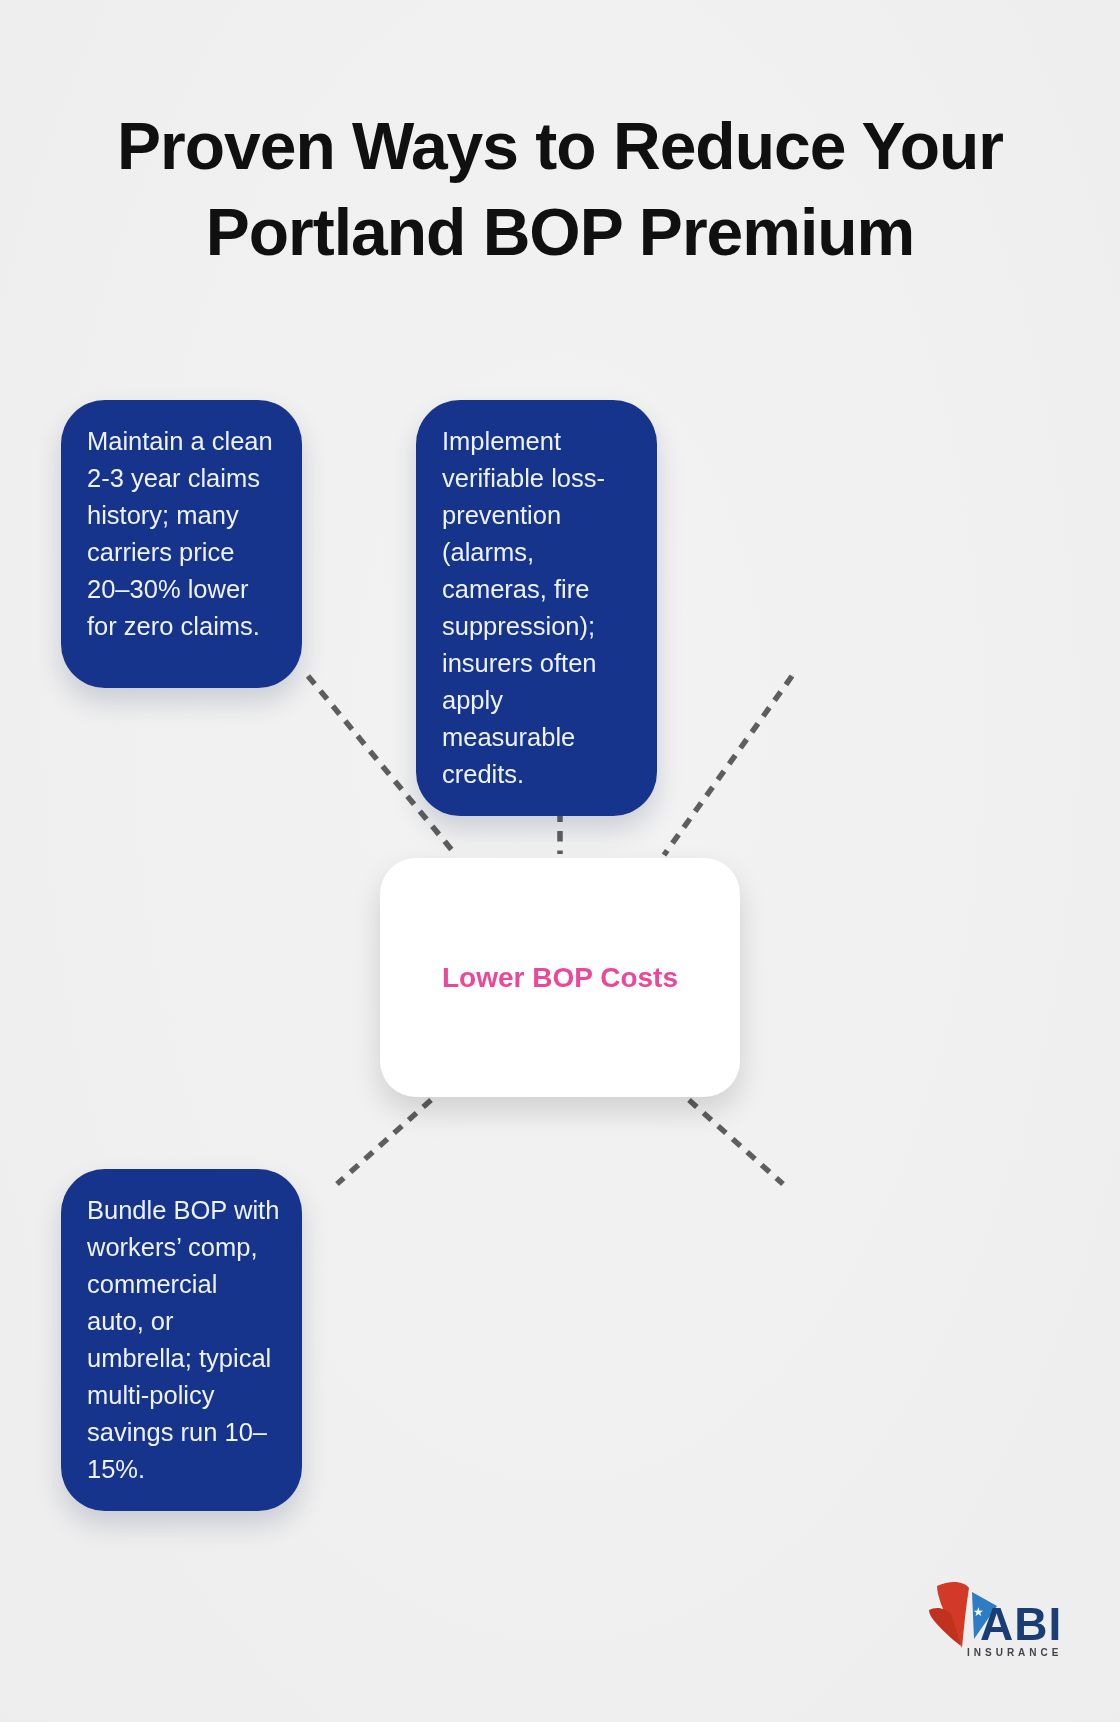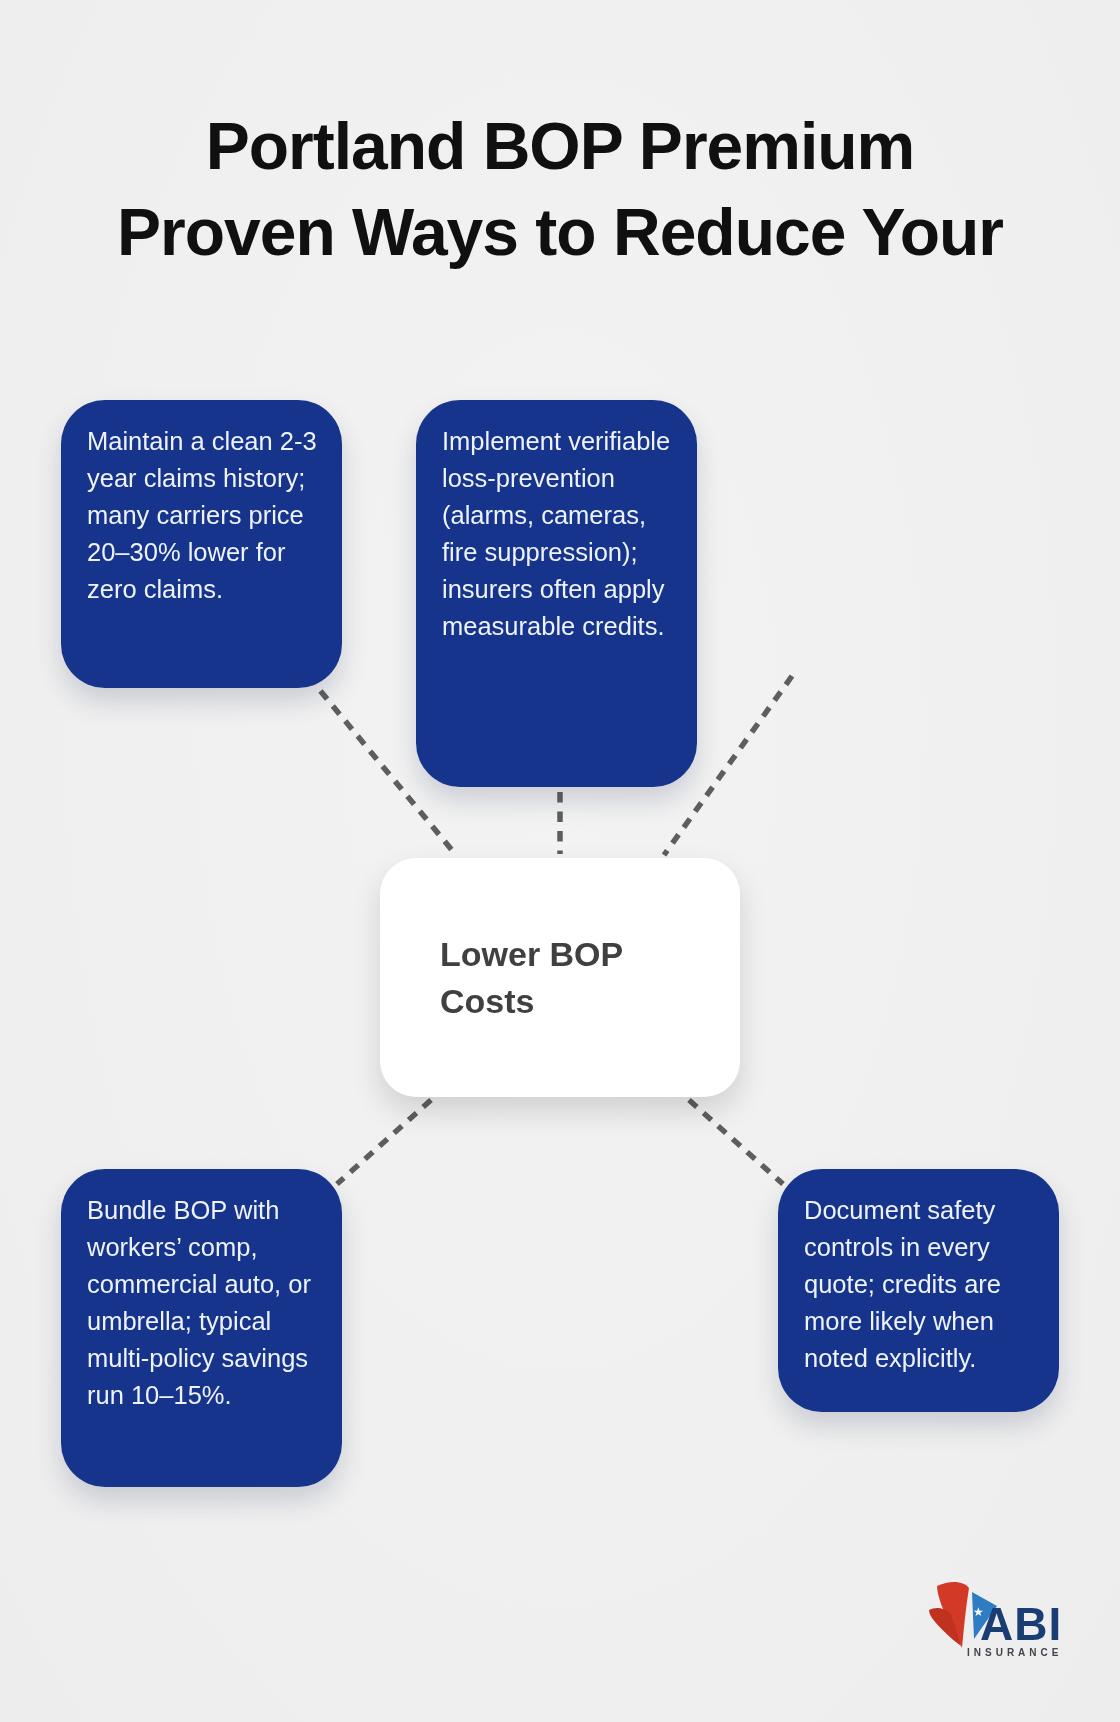--- a/index.html
+++ b/index.html
@@ -36,21 +36,21 @@
   svg.connectors line {
     stroke: #5e5e5e;
     stroke-width: 5.5;
     stroke-dasharray: 10.5 9;
   }
 
   
   .tip {
     position: absolute;
     box-sizing: border-box;
-    width: 281px;
+    width: 241px;
     background: #17348c;
     border-radius: 44px;
     padding: 23px 22px 23px 26px;
     box-shadow: 0 14px 26px rgba(40, 50, 90, 0.18);
   }
   .tip p {
     margin: 0;
     color: #eef2f9;
     font-size: 25.5px;
     line-height: 37px;
@@ -71,43 +71,44 @@
     height: 239px;
     background: #ffffff;
     border-radius: 36px;
     box-shadow: 0 14px 30px rgba(0,0,0,0.14);
     display: flex;
     align-items: center;
     justify-content: center;
   }
   .center-node .label {
     max-width: 240px;
-    font-size: 34px;
+    text-align: center;
+    font-size: 28px;
     line-height: 47px;
     font-weight: 700;
-    color: #404040;
+    color: #ec4899;
   }
 
   
   .logo {
     position: absolute;
     left: 922px;
     top: 1576px;
     width: 142px;
     height: 90px;
   }
 </style>
 </head>
 <body>
 
 <div class="stage">
 
   <div class="title">
+    <div>Proven Ways to Reduce Your</div>
     <div>Portland BOP Premium</div>
-    <div>Proven Ways to Reduce Your</div>
   </div>
 
   <svg class="connectors" viewBox="0 0 1120 1722">
     <line x1="308" y1="676" x2="456" y2="855"></line>
     <line x1="560" y1="792" x2="560" y2="854"></line>
     <line x1="792" y1="676" x2="664" y2="855"></line>
     <line x1="431" y1="1100" x2="337" y2="1184"></line>
     <line x1="689" y1="1100" x2="783" y2="1184"></line>
   </svg>
 
@@ -121,23 +122,20 @@
 
 
   <div class="center-node">
     <div class="label">Lower BOP Costs</div>
   </div>
 
   <div class="tip tip-bl">
     <p>Bundle BOP with workers’ comp, commercial auto, or umbrella; typical multi-policy savings run 10–15%.</p>
   </div>
 
-  <div class="tip tip-br">
-    <p>Document safety controls in every quote; credits are more likely when noted explicitly.</p>
-  </div>
 
   <svg class="logo" viewBox="0 0 142 90">
     <path d="M15,10 C30,3 43,6 47,12 C44,30 42,50 40,72 C33,56 24,40 19,28 C17,22 15,15 15,10 Z" fill="#d23a27"></path>
     <path d="M7,34 C14,30 24,32 29,38 C33,50 36,60 39,70 C28,62 16,50 10,42 C8,39 7,36 7,34 Z" fill="#c0311f"></path>
     <path d="M50,16 L75,30 L52,63 Z" fill="#2e7cc1"></path>
     <text x="51" y="40" font-size="12" fill="#ffffff">★</text>
     <text x="58" y="64" font-size="46" font-weight="bold" letter-spacing="1" fill="#1a3e73" font-family="Liberation Sans, DejaVu Sans, sans-serif">ABI</text>
     <text x="45" y="80" font-size="10" font-weight="bold" letter-spacing="4" fill="#43434b" font-family="Liberation Sans, DejaVu Sans, sans-serif">INSURANCE</text>
   </svg>
 

